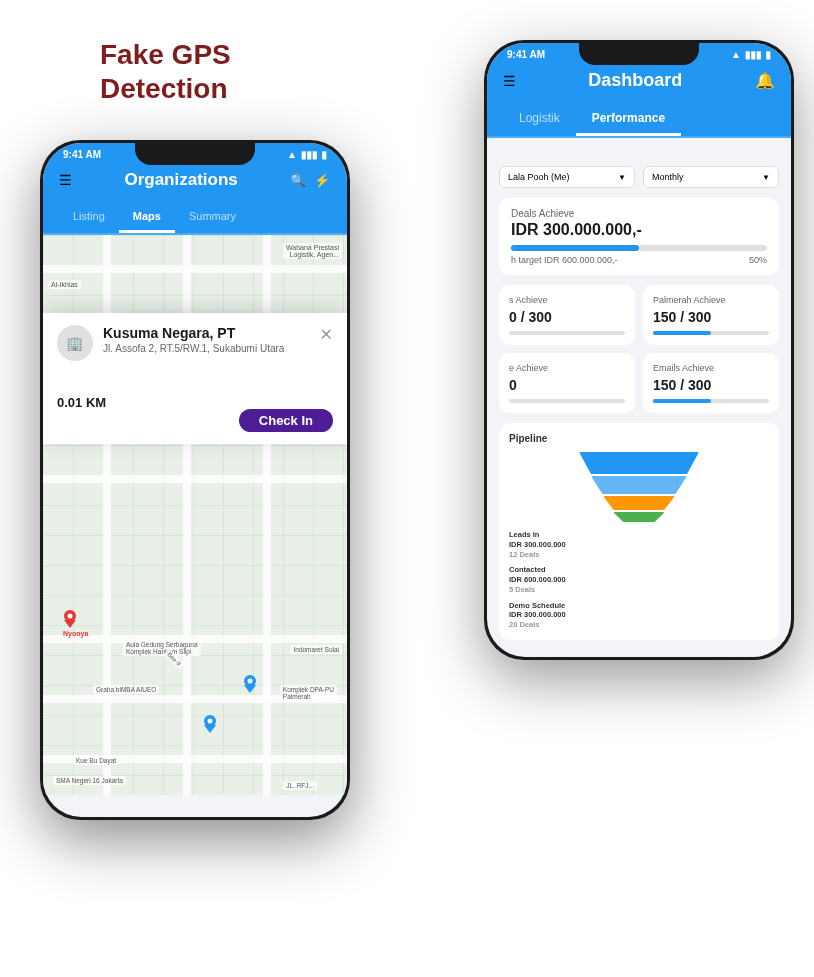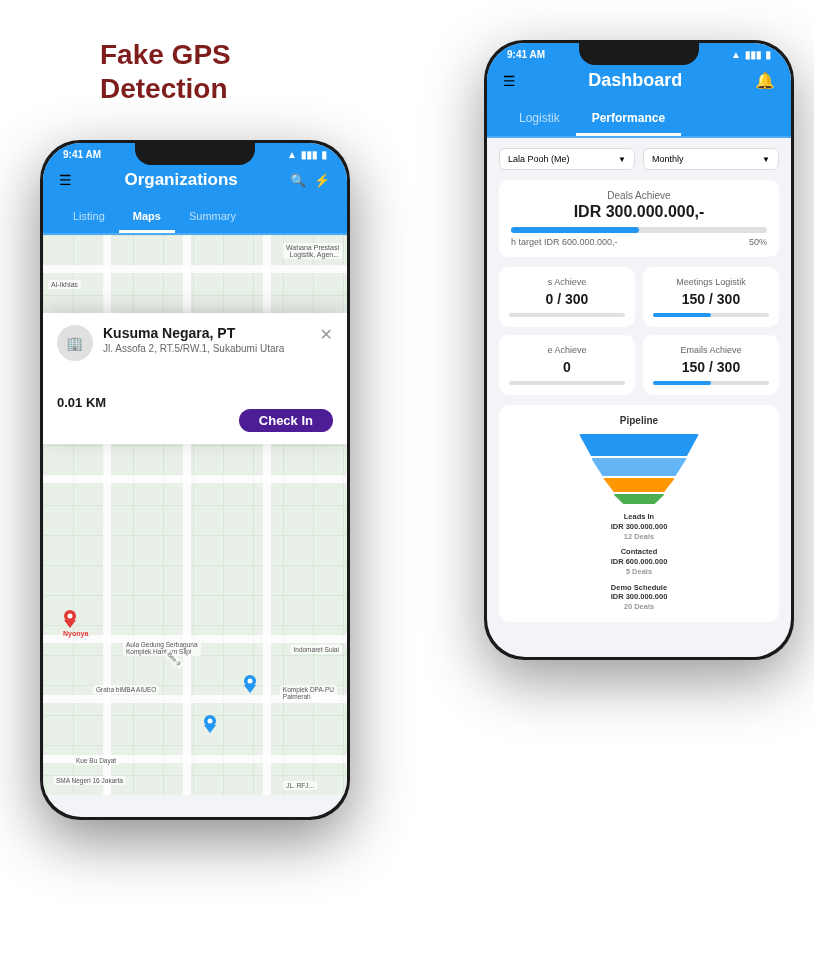--- a/index.html
+++ b/index.html
@@ -96,23 +96,22 @@
       color: rgba(255,255,255,0.7);
       font-size: 12px;
       font-weight: 500;
     }
     .phone-right .tab.active {
       color: #fff;
       border-bottom: 3px solid #fff;
       font-weight: 700;
     }
     .phone-right .content {
-      padding: 10px 12px;
+      padding: 28px 12px;
       overflow: hidden;
-      text-align: center;
     }
     .filter-row {
       display: flex;
       gap: 8px;
       margin-bottom: 10px;
     }
     .filter-select {
       background: #fff;
       border: 1px solid #ddd;
       border-radius: 6px;
@@ -541,21 +540,21 @@
 
       <div class="stats-grid">
         <div class="stat-card">
           <div class="stat-label">s Achieve</div>
           <div class="stat-value">0 / 300</div>
           <div class="stat-bar">
             <div class="stat-bar-fill" style="width:0%;"></div>
           </div>
         </div>
         <div class="stat-card">
-          <div class="stat-label">Meetings Logistik</div>
+          <div class="stat-label">Palmerah Achieve</div>
           <div class="stat-value">150 / 300</div>
           <div class="stat-bar">
             <div class="stat-bar-fill" style="width:50%;"></div>
           </div>
         </div>
         <div class="stat-card">
           <div class="stat-label">e Achieve</div>
           <div class="stat-value">0</div>
           <div class="stat-bar">
             <div class="stat-bar-fill" style="width:0%;"></div>

